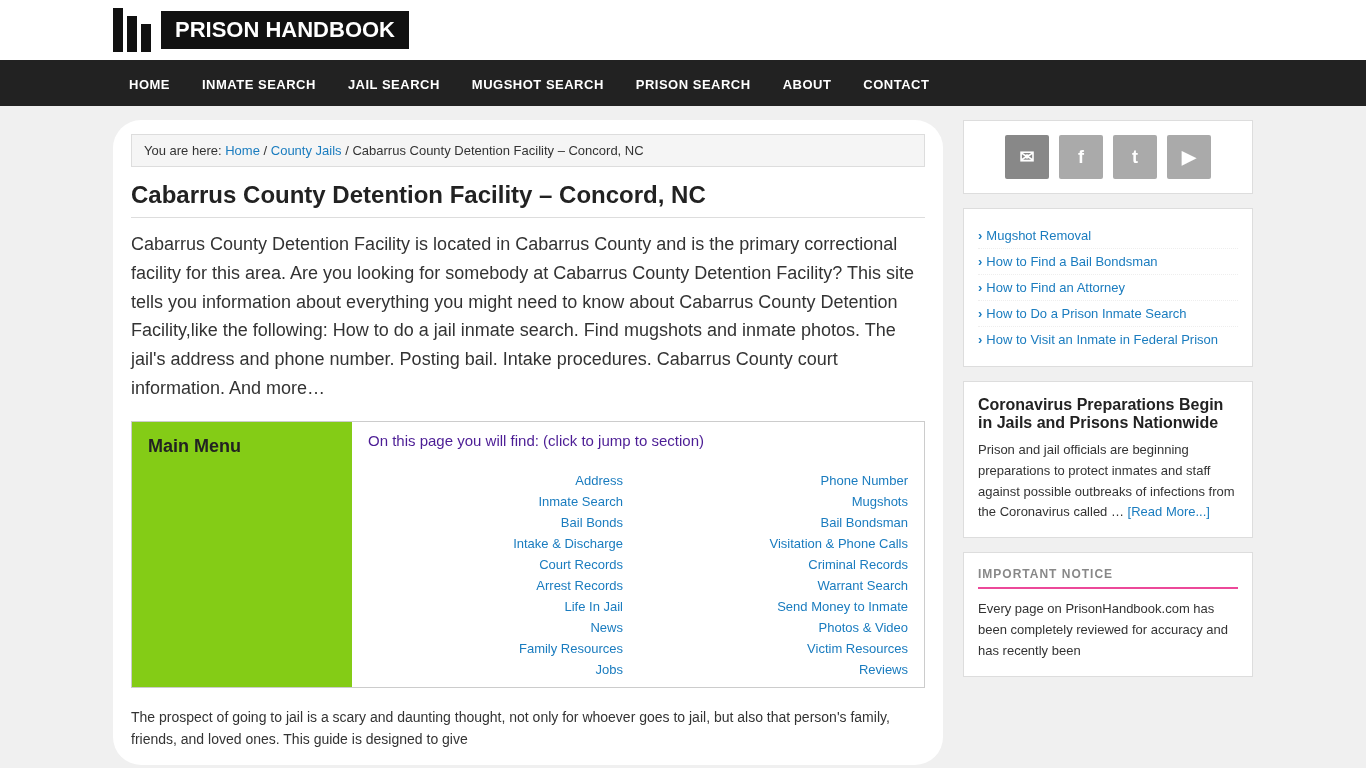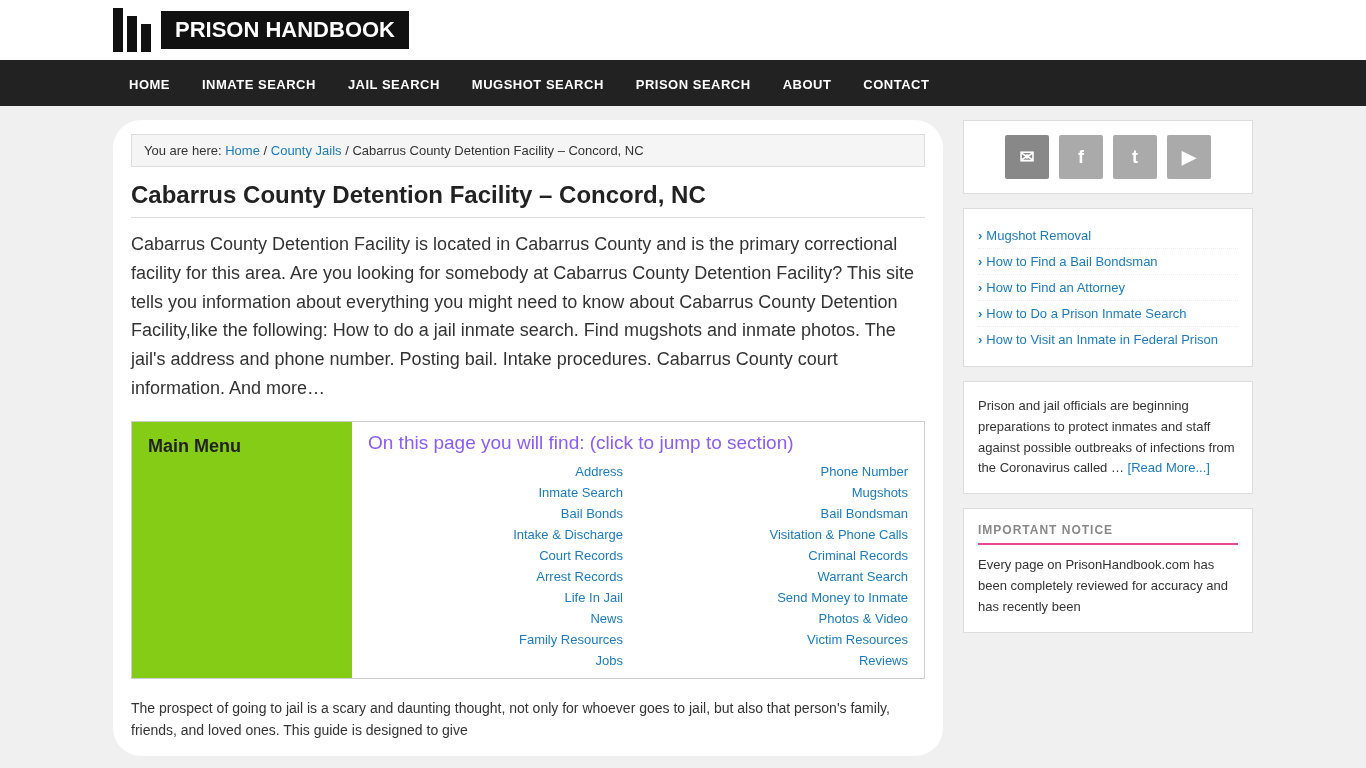--- a/index.html
+++ b/index.html
@@ -31,21 +31,21 @@
     #breadcrumb a { color: #1a7cbf; text-decoration: none; }
 
     
     h1.page-title { font-size: 24px; font-weight: bold; color: #222; margin-bottom: 12px; border-bottom: 1px solid #ddd; padding-bottom: 8px; }
     .intro-text { font-size: 18px; line-height: 1.6; color: #333; margin-bottom: 18px; }
 
     
     .menu-box { border: 1px solid #ccc; display: flex; margin-bottom: 18px; }
     .menu-title { background: #84cc16; padding: 14px 16px; font-size: 18px; font-weight: bold; color: #222; writing-mode: horizontal-tb; display: flex; align-items: flex-start; min-width: 220px; }
     .menu-links { padding: 10px 16px; display: grid; grid-template-columns: 1fr 1fr; gap: 6px 30px; font-size: 13px; flex: 1; }
-    .menu-links .section-desc { grid-column: 1 / -1; font-size: 19px; color: #8b5cf6; margin-bottom: 4px; }
+    .menu-links .section-desc { grid-column: 1 / -1; font-size: 15px; color: #4c1d95; margin-bottom: 18px; }
     .menu-links a { color: #1a7cbf; text-decoration: none; text-align: right; }
 
     .bottom-text { font-size: 14px; line-height: 1.6; color: #333; }
 
     
     .sidebar-social { background: #fff; border: 1px solid #ddd; padding: 14px; display: flex; gap: 10px; justify-content: center; margin-bottom: 14px; }
     .social-btn { width: 44px; height: 44px; background: #aaa; color: #fff; display: flex; align-items: center; justify-content: center; font-size: 18px; font-weight: bold; cursor: pointer; border-radius: 2px; text-decoration: none; }
     .social-btn.email { background: #888; }
     .social-btn.facebook { background: #aaa; }
     .social-btn.twitter { background: #aaa; }
@@ -181,20 +181,21 @@
         <li>
             <a href="#">How to Do a Prison Inmate Search</a>
           </li>
         <li>
             <a href="#">How to Visit an Inmate in Federal Prison</a>
           </li>
       </ul>
     </div>
 
     <div class="news-box">
+      <h3>Coronavirus Preparations Begin in Jails and Prisons Nationwide</h3>
       <p>
         <span>Prison and jail officials are beginning preparations to protect inmates and staff against possible outbreaks of infections from the Coronavirus called … </span><a href="#" class="read-more">[Read More...]</a>
       </p>
     </div>
 
     <div class="notice-box">
       <h3>IMPORTANT NOTICE</h3>
       <p>Every page on PrisonHandbook.com has been completely reviewed for accuracy and has recently been</p>
     </div>
 

